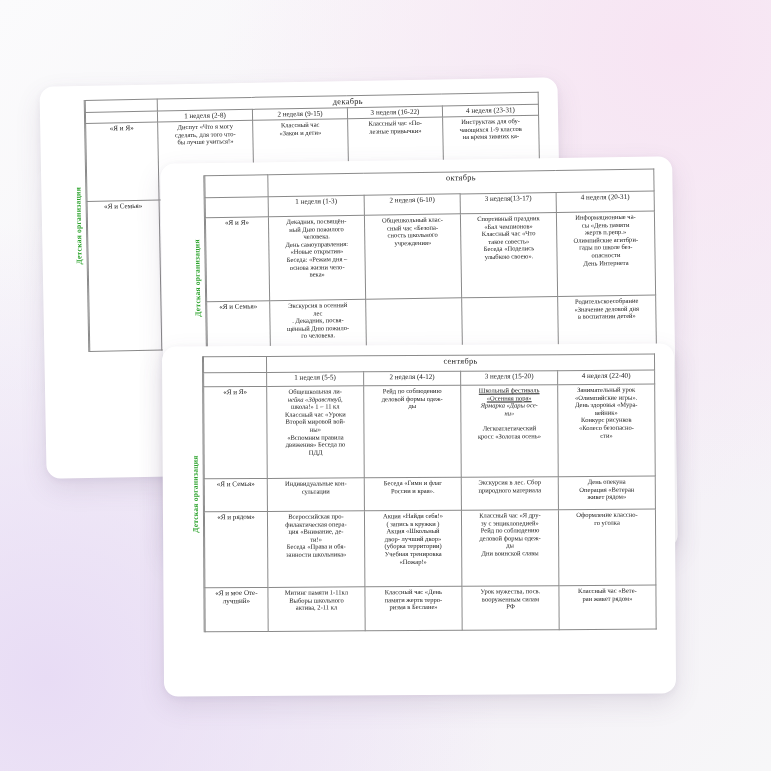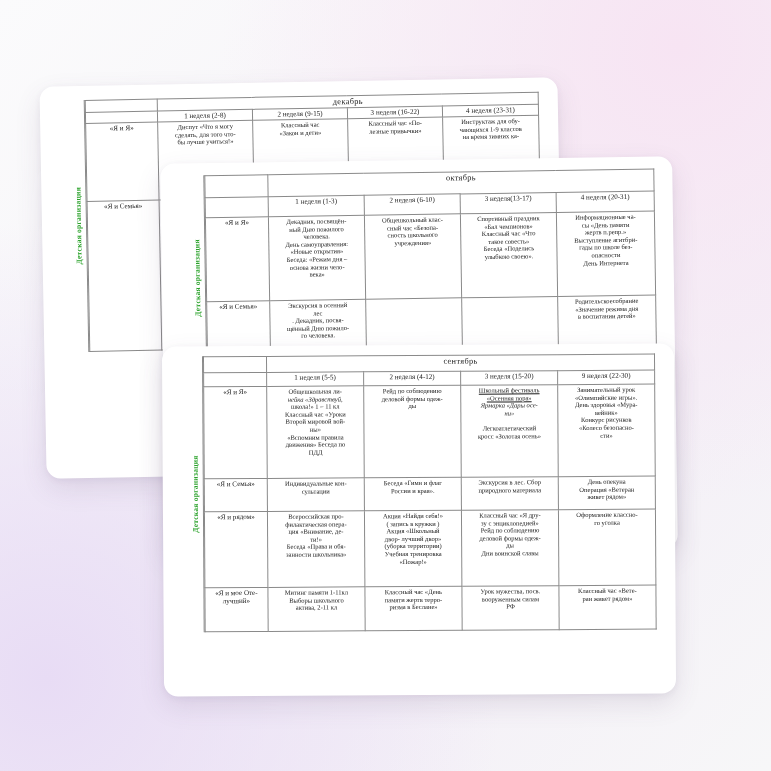--- a/index.html
+++ b/index.html
@@ -225,40 +225,40 @@
                 <span class="ln">«Бал чемпионов»</span>
                 <span class="ln">Классный час «Что</span>
                 <span class="ln">такое совесть»</span>
                 <span class="ln">Беседа «Поделись</span>
                 <span class="ln">улыбкою своею».</span>
               </td>
           <td class="cell">
                 <span class="ln">Информационные ча-</span>
                 <span class="ln">сы «День памяти</span>
                 <span class="ln">жертв п.репр.»</span>
-                <span class="ln">Выступление агитбри-</span>
+                <span class="ln">Олимпийские агитбри-</span>
                 <span class="ln">гады по школе без-</span>
                 <span class="ln">опасности</span>
                 <span class="ln">День Интернета</span>
               </td>
         </tr>
         <tr style="height:58px">
           <td class="rowlabel">«Я и Семья»</td>
           <td class="cell">
                 <span class="ln">Экскурсия в осенний</span>
                 <span class="ln">лес</span>
                 <span class="ln">. Декадник, посвя-</span>
                 <span class="ln">щённый  Дню пожило-</span>
                 <span class="ln">го человека.</span>
               </td>
           <td class="cell"></td>
           <td class="cell"></td>
           <td class="cell">
                 <span class="ln">Родительскоесобрание</span>
-                <span class="ln">«Значение режима дня</span>
+                <span class="ln">«Значение деловой дня</span>
                 <span class="ln">в воспитании детей»</span>
               </td>
         </tr>
         <tr style="height:20px">
           <td class="rowlabel"></td>
           <td class="cell">
                 <span class="ln">Участие в концерте ко</span>
               </td>
           <td class="cell"></td>
           <td class="cell">
@@ -289,21 +289,21 @@
         <tbody>
             <tr>
           <td></td>
           <td class="month-head" colspan="4">сентябрь</td>
         </tr>
         <tr>
           <td></td>
           <td class="week-head">1 неделя (5-5)</td>
           <td class="week-head">2 неделя (4-12)</td>
           <td class="week-head">3 неделя (15-20)</td>
-          <td class="week-head">9 неделя (22-30)</td>
+          <td class="week-head">4 неделя (22-40)</td>
         </tr>
         <tr style="height:92px">
           <td class="rowlabel">«Я и Я»</td>
           <td class="cell">
                 <span class="ln">Общешкольная   ли-</span>
                 <span class="ln ital">нейка «Здравствуй,</span>
                 <span class="ln">школа!» 1 – 11 кл</span>
                 <span class="ln">Классный час «Уроки</span>
                 <span class="ln">Второй мировой вой-</span>
                 <span class="ln">ны»</span>

